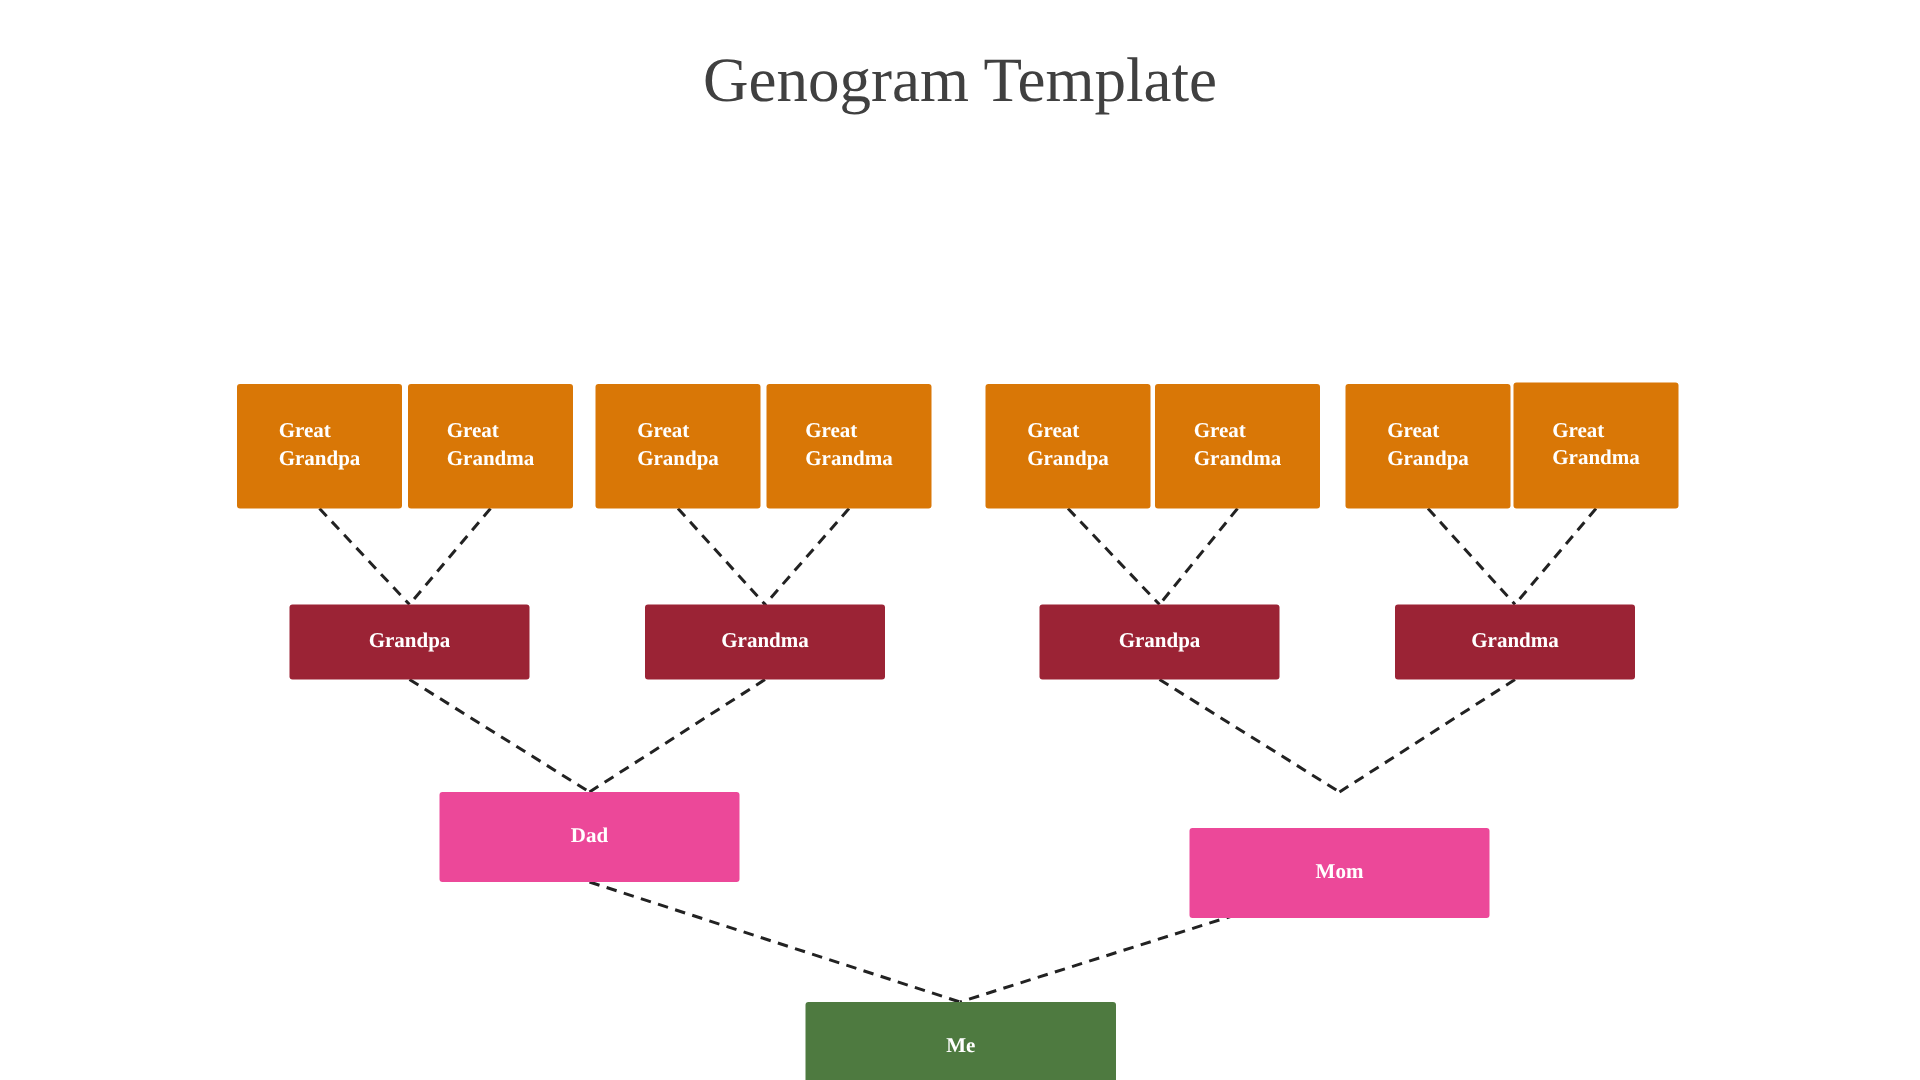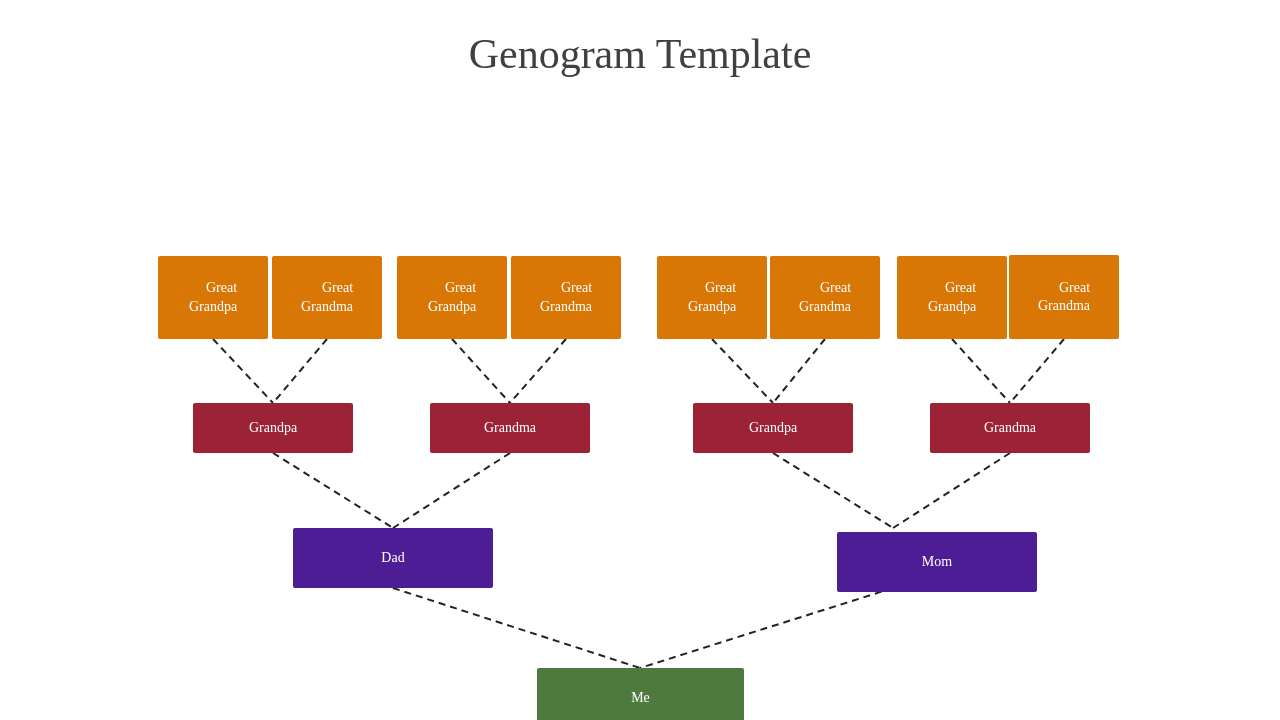--- a/index.html
+++ b/index.html
@@ -30,29 +30,29 @@
       width: 1280px;
       height: 640px;
       pointer-events: none;
     }
     .node {
       position: absolute;
       display: flex;
       align-items: center;
       justify-content: center;
       color: #fff;
-      font-weight: normal;
+      font-weight: bold;
       font-size: 14px;
-      text-align: right;
+      text-align: left;
       line-height: 1.3;
       border-radius: 2px;
     }
     .orange { background-color: #D97706; }
     .dark-red { background-color: #9B2335; }
-    .teal { background-color: #4c1d95; }
+    .teal { background-color: #ec4899; }
     .green { background-color: #4E7A40; }
   </style>
 </head>
 <body>
 
 <h1 class="page-title">Genogram Template</h1>
 
 <div class="diagram-container">
   <svg class="connections">
 
@@ -86,16 +86,16 @@
   <div class="node orange" style="left:770px; top:168px; width:110px; height:83px;">Great<br>Grandma</div>
   <div class="node orange" style="left:897px; top:168px; width:110px; height:83px;">Great<br>Grandpa</div>
   <div class="node orange" style="left:1009px; top:167px; width:110px; height:84px;">Great<br>Grandma</div>
 
   <div class="node dark-red" style="left:193px; top:315px; width:160px; height:50px;">Grandpa</div>
   <div class="node dark-red" style="left:430px; top:315px; width:160px; height:50px;">Grandma</div>
   <div class="node dark-red" style="left:693px; top:315px; width:160px; height:50px;">Grandpa</div>
   <div class="node dark-red" style="left:930px; top:315px; width:160px; height:50px;">Grandma</div>
 
   <div class="node teal" style="left:293px; top:440px; width:200px; height:60px;">Dad</div>
-  <div class="node teal" style="left:793px; top:444px; width:200px; height:60px;margin-left:44px;">Mom</div>
+  <div class="node teal" style="left:793px; top:464px; width:200px; height:60px;">Mom</div>
 
   <div class="node green" style="left:537px; top:580px; width:207px; height:60px;">Me</div>
 </div>
 
 </body></html>

